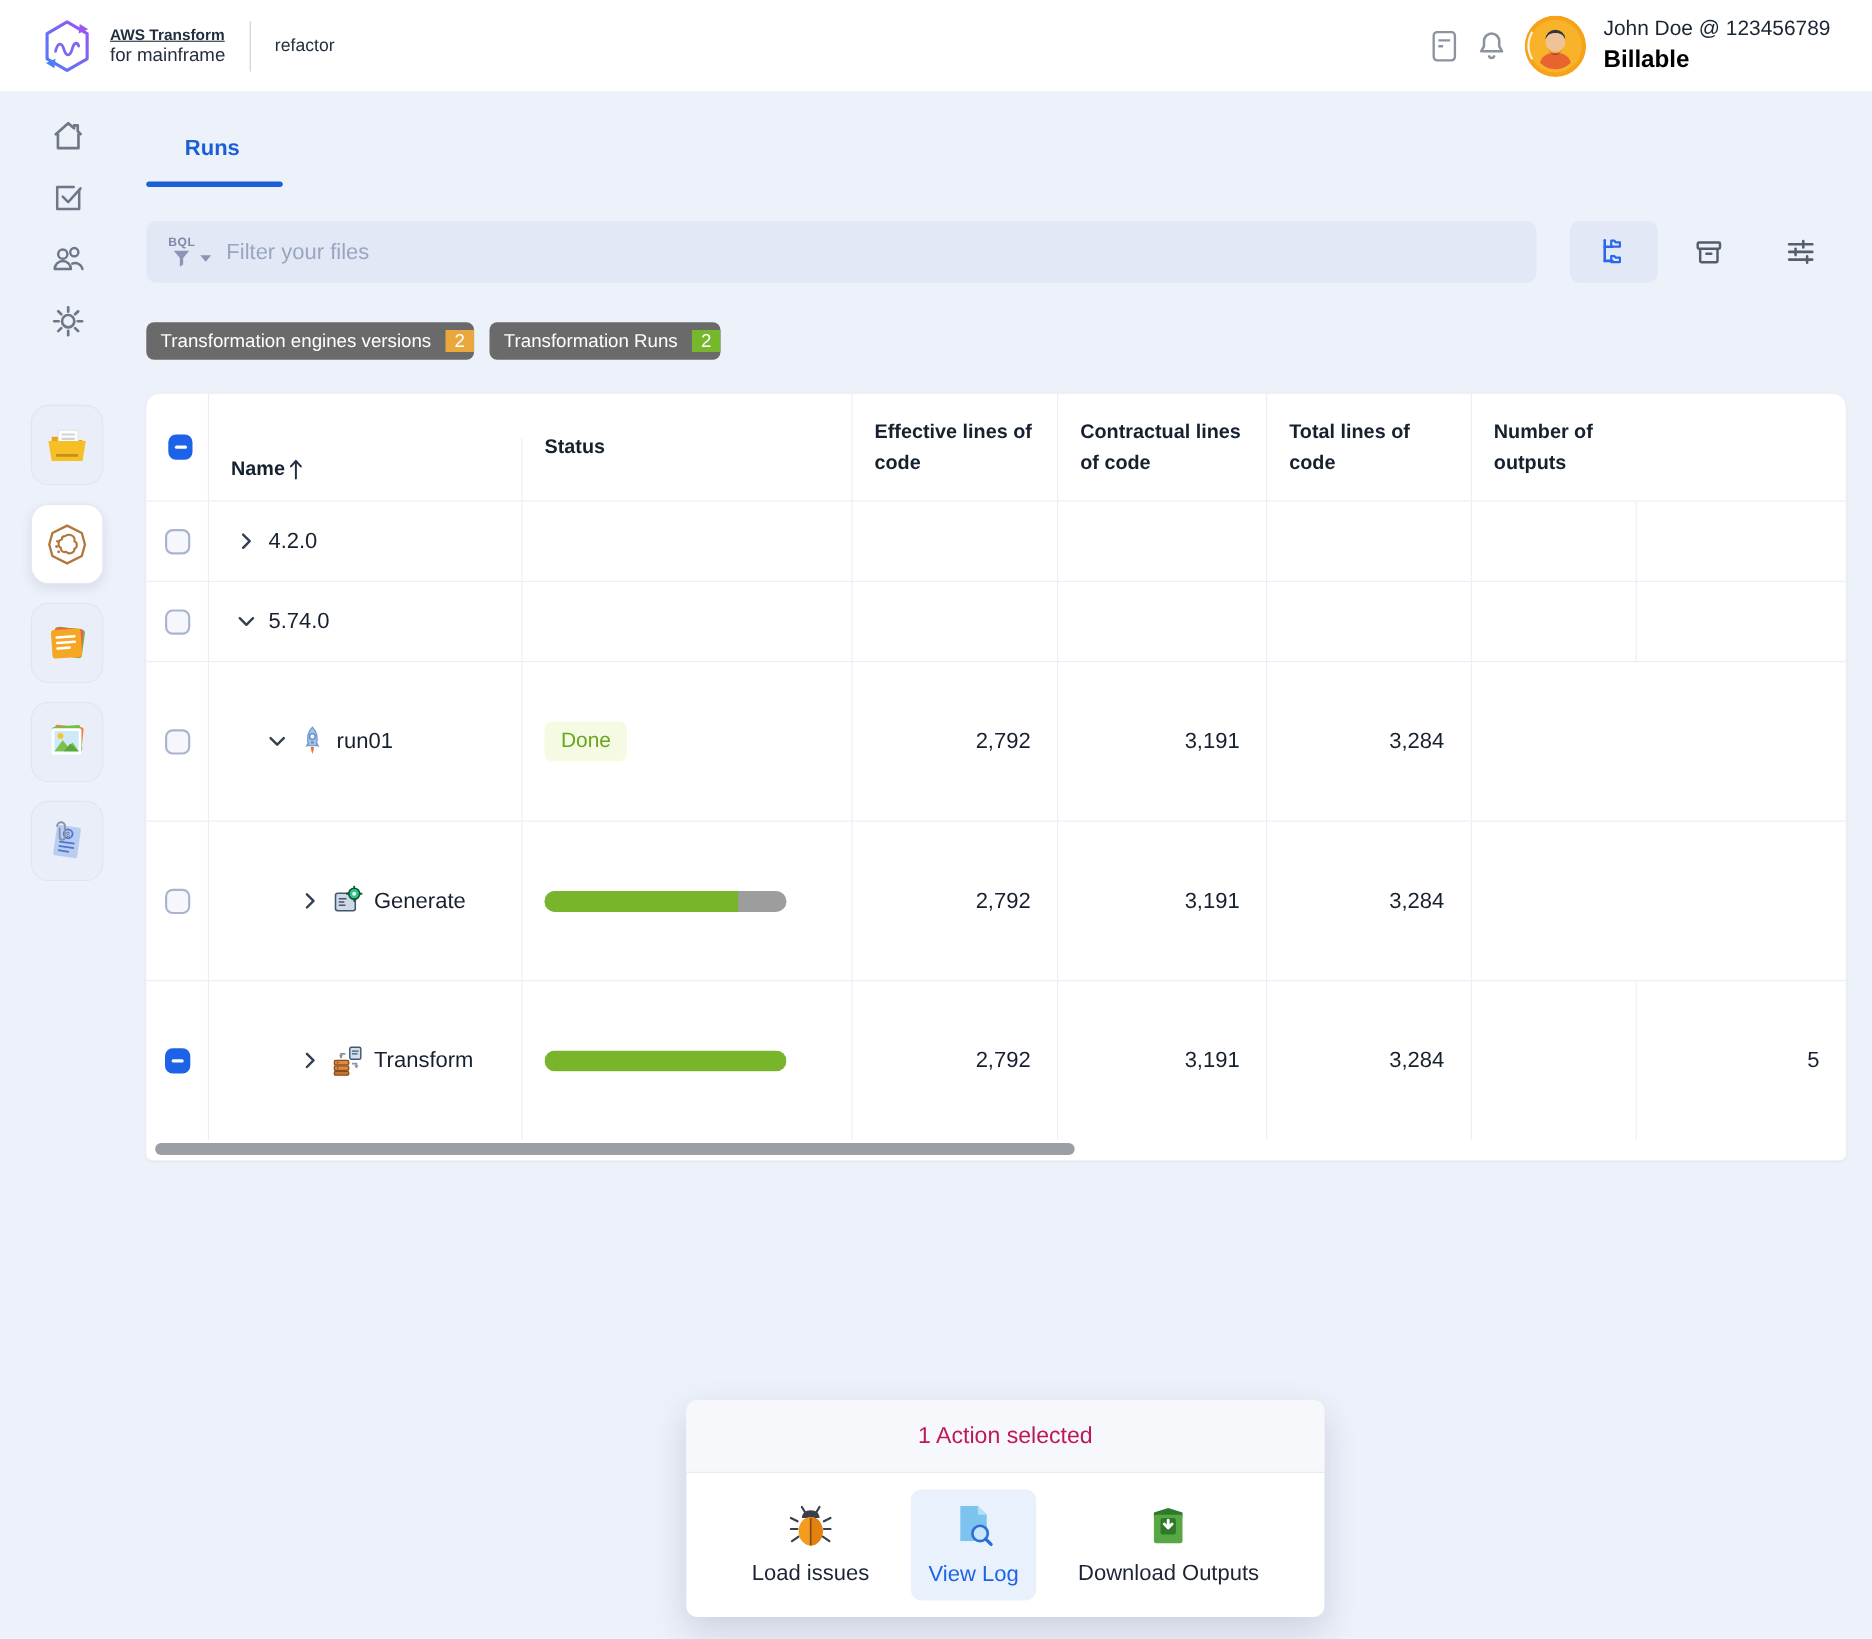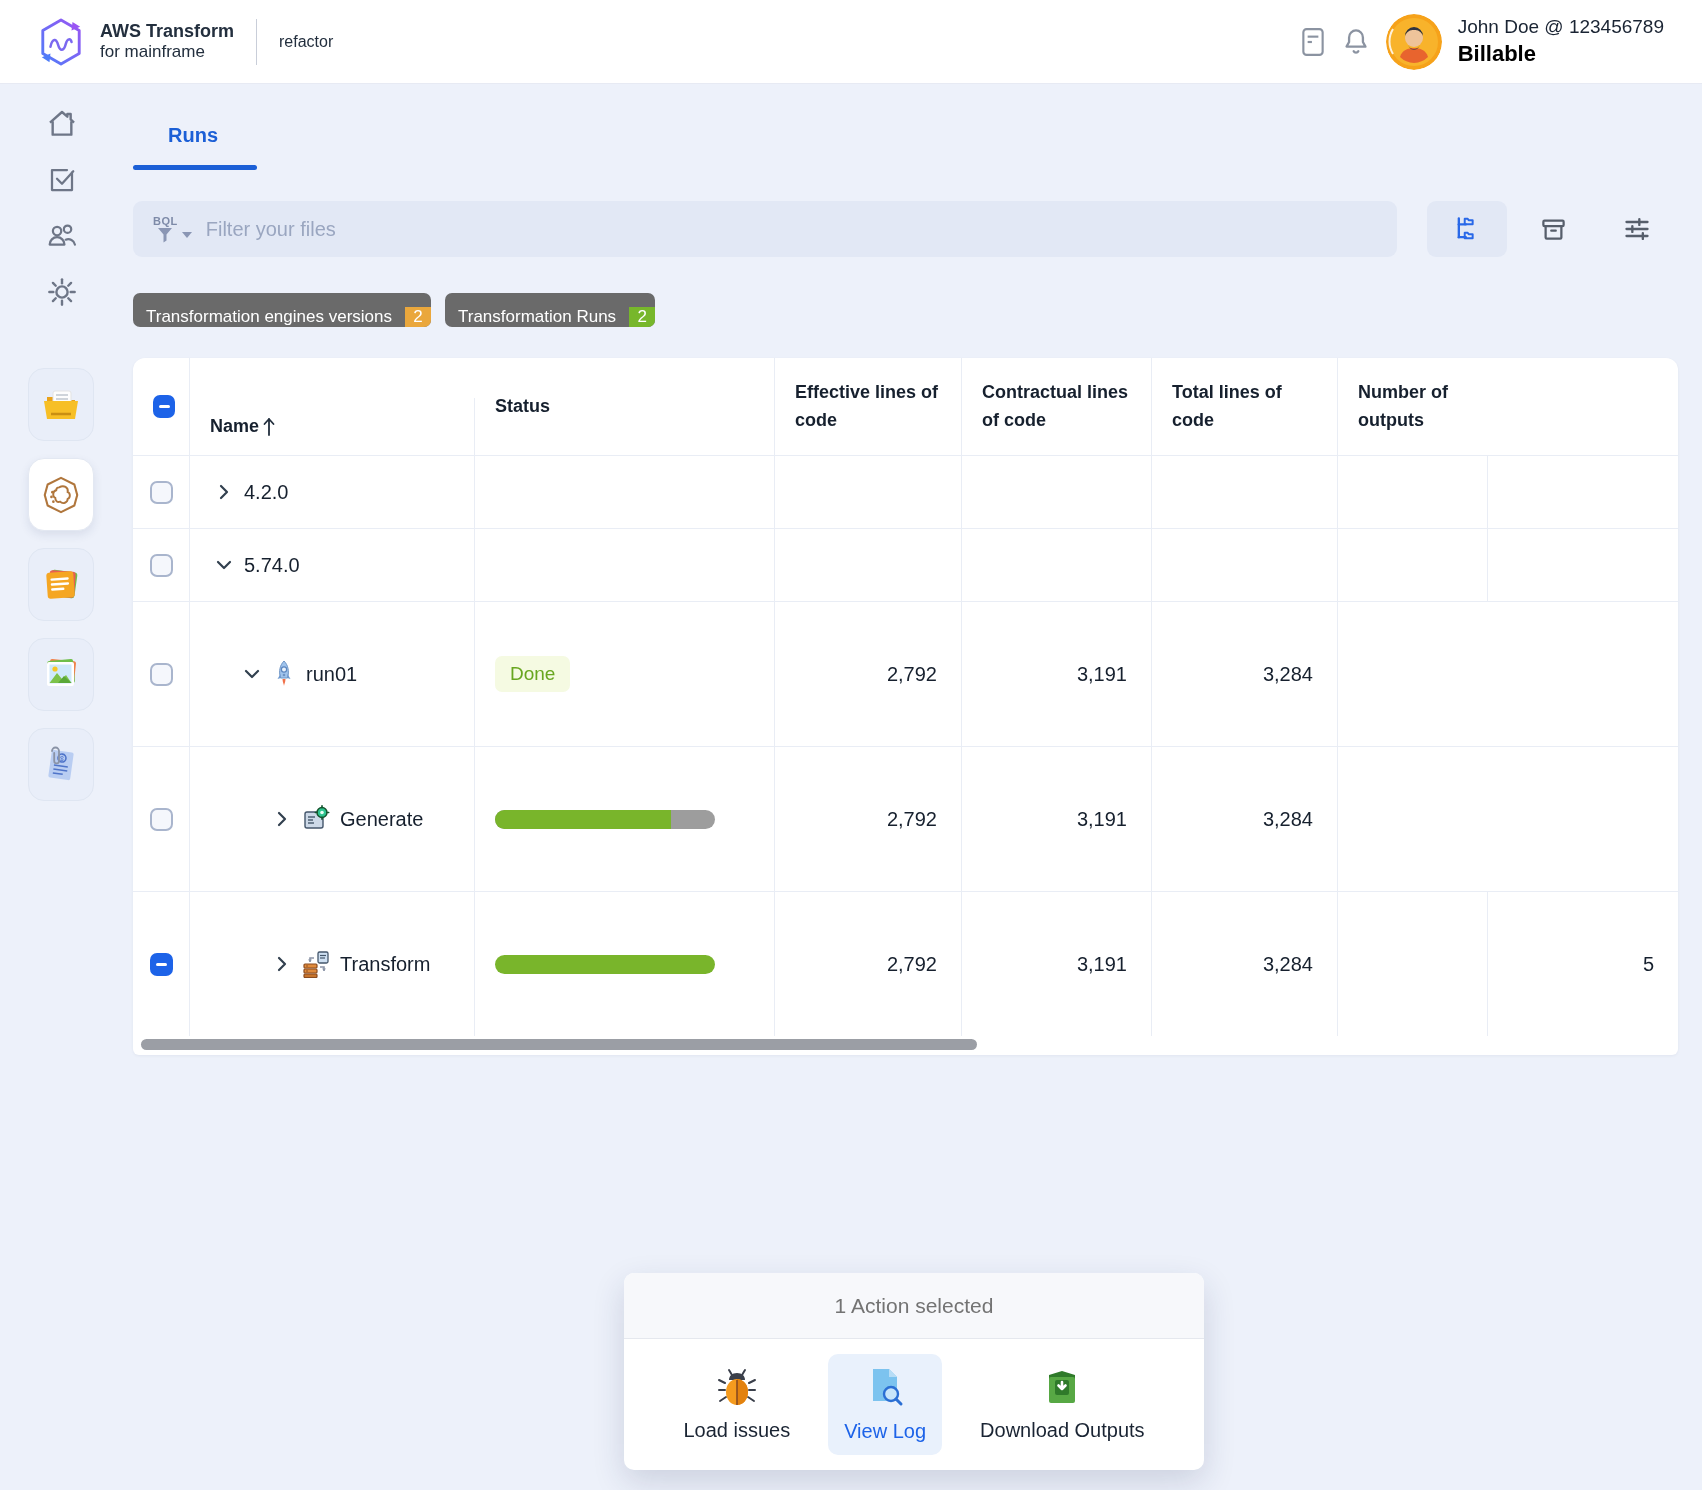--- a/index.html
+++ b/index.html
@@ -13,21 +13,21 @@
   }
   
   .topbar {
     position:absolute; left:0; top:0; width:1702px; height:84px;
     background:#ffffff; border-bottom:1px solid #e7eaf3;
     display:flex; align-items:center; justify-content:space-between;
     padding:0 38px;
   }
   .brand { display:flex; align-items:center; gap:16px; }
   .brand-text { line-height:1.2; }
-  .brand-title { font-size:18px; font-weight:bold; color:#232f3e; }
+  .brand-title { font-size:14px; font-weight:bold; color:#232f3e;text-decoration:underline; }
   .brand-subtitle { font-size:17px; color:#232f3e; }
   .brand-divider { width:1px; height:46px; background:#c9ced9; margin:0 6px; }
   .app-mode { font-size:16px; color:#232f3e; }
   .top-right { display:flex; align-items:center; gap:16px; }
   .icon-btn { display:inline-flex; align-items:center; justify-content:center; cursor:pointer; }
   .avatar { width:56px; height:56px; border-radius:50%; overflow:hidden; }
   .user-block { line-height:1.35; }
   .user-name { font-size:19px; color:#1a2433; }
   .billable { font-size:22px; font-weight:bold; color:#000000; }
 
@@ -68,21 +68,21 @@
     position:absolute; left:1427px; top:201px; width:80px; height:56px;
     background:#e2e8f5; border-radius:9px; display:flex; align-items:center; justify-content:center; cursor:pointer;
   }
   .bar-icon { position:absolute; top:201px; height:56px; width:40px; display:flex; align-items:center; justify-content:center; cursor:pointer; }
   .archive-btn { left:1533px; }
   .sliders-btn { left:1617px; }
 
   
   .chips { position:absolute; left:133px; top:293px; display:flex; gap:14px; }
   .chip {
-    display:flex; align-items:flex-end; height:34px; border-radius:7px; overflow:hidden;
+    display:flex; align-items:center; height:34px; border-radius:7px; overflow:hidden;
     background:#6a6a6a; color:#ffffff; font-size:17px; cursor:pointer;
   }
   .chip-label { display:flex; align-items:center; padding:0 13px; }
   .chip-count { display:flex; align-items:center; justify-content:center; min-width:26px; padding:0 4px; font-size:17px; color:#fff; }
   .chip-count.orange { background:#eaa73c; }
   .chip-count.green  { background:#77b72b; }
 
   
   .table-card {
     position:absolute; left:133px; top:358px; width:1545px; height:697px;
@@ -128,21 +128,21 @@
   
   .action-panel {
     position:absolute; left:624px; top:1273px; width:580px; height:197px;
     background:#ffffff; border-radius:10px;
     box-shadow:0 12px 32px rgba(30,45,90,0.16);
     overflow:hidden;
   }
   .action-head {
     height:66px; background:#f7f8fb; border-bottom:1px solid #e5e8ee;
     display:flex; align-items:center; justify-content:center;
-    font-size:21px; font-weight:500; color:#737373;
+    font-size:21px; font-weight:500; color:#be185d;
   }
   .action-row { height:131px; display:flex; align-items:center; justify-content:center; gap:22px; }
   .action-item {
     display:flex; flex-direction:column; align-items:center; gap:12px;
     padding:12px 16px; border-radius:10px; cursor:pointer;
   }
   .action-item.highlight { background:#e9f1fc; }
   .action-label { font-size:20px; color:#1a2433; white-space:nowrap; }
   .action-item.highlight .action-label { color:#1d63e8; }
 </style>

